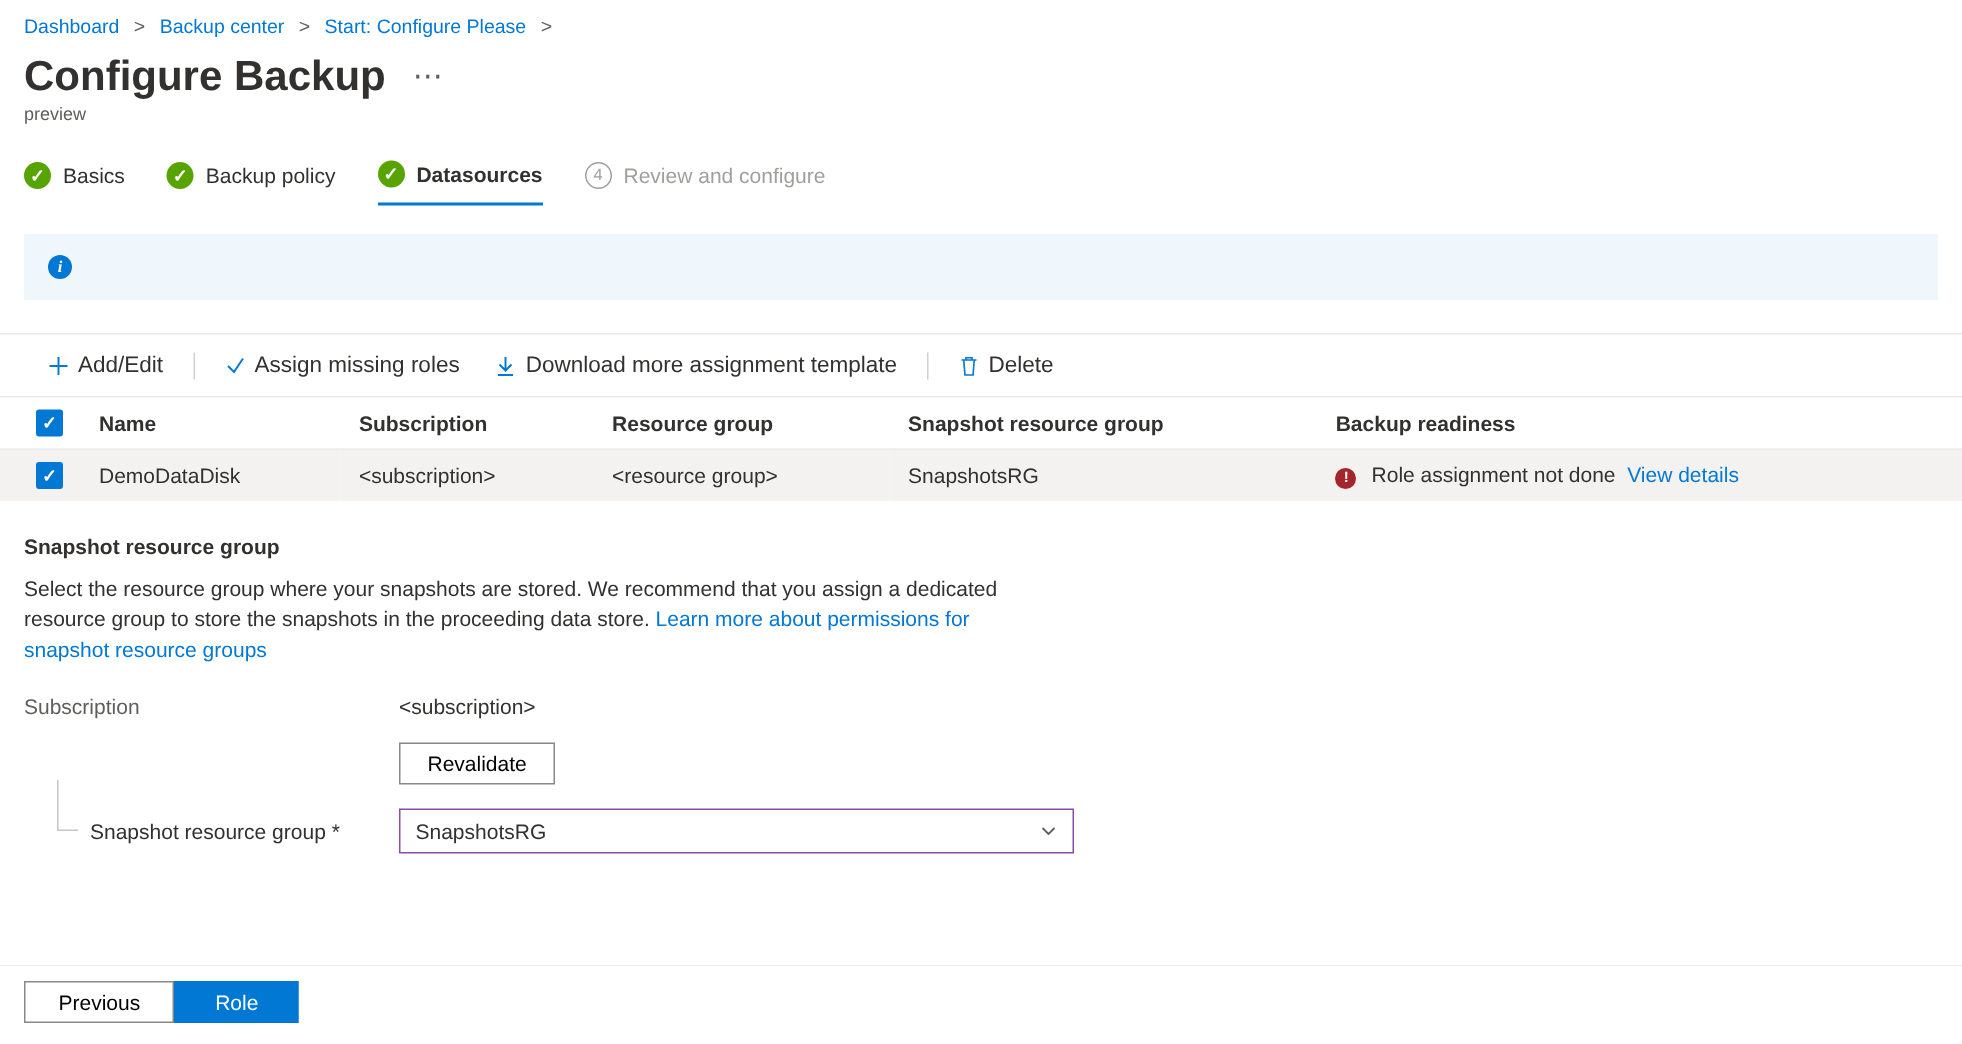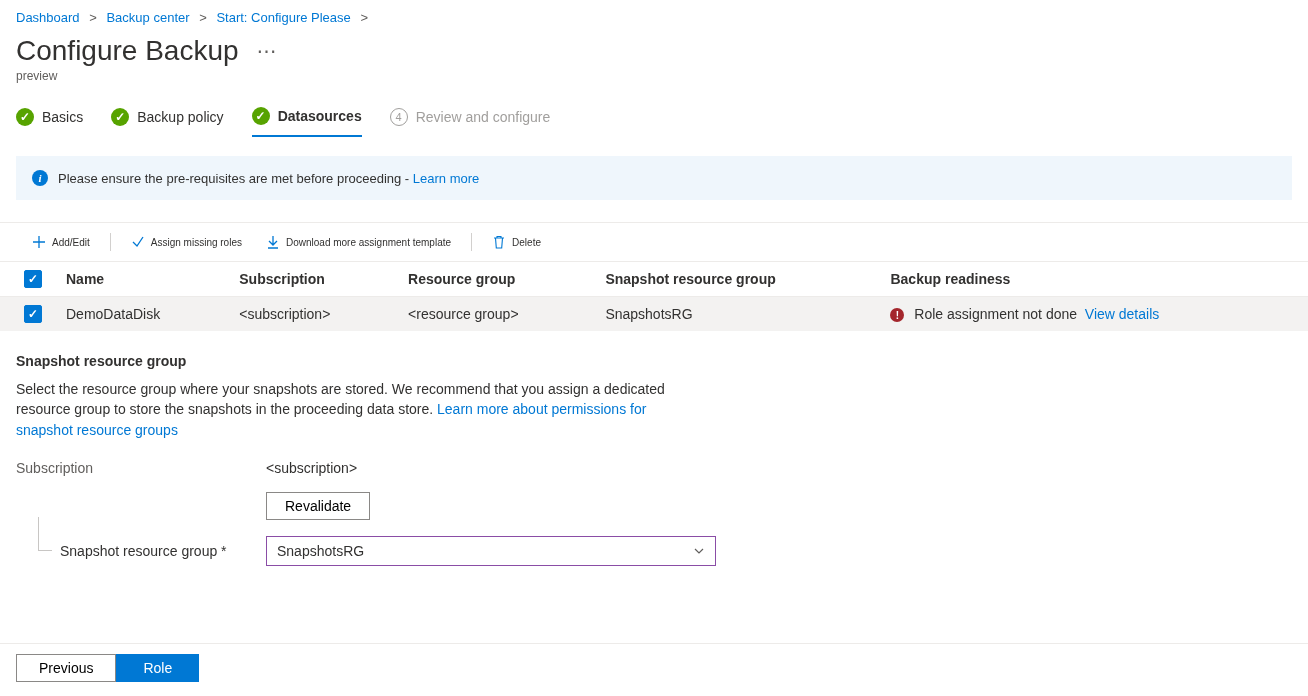--- a/index.html
+++ b/index.html
@@ -24,21 +24,21 @@
     margin: 0 6px;
   }
   .page-title-row {
     padding: 6px 16px 2px 16px;
     display: flex;
     align-items: center;
     gap: 18px;
   }
   .page-title {
     font-size: 28px;
-    font-weight: 400;
+    font-weight: 700;
   }
   .title-ellipsis { color: #605e5c; font-size:20px; cursor:pointer; user-select:none; line-height:1; }
   .subtitle {
     padding: 0 16px 18px 16px;
     font-size: 12px;
     color: #605e5c;
   }
   .tabs {
     display: flex;
     gap: 28px;
@@ -93,21 +93,21 @@
     display:flex;
     align-items:center;
     gap:8px;
     padding: 8px 16px 8px 24px;
     border-top:1px solid #edebe9;
     border-bottom:1px solid #edebe9;
   }
   .tool-btn {
     display:flex;align-items:center;gap:6px;
     background:none;border:none;
-    font-size:10px;color:#323130;cursor:pointer;
+    font-size:15px;color:#323130;cursor:pointer;
     padding:4px 8px;
   }
   .tool-btn .ico { color:#0078d4; display:inline-flex; }
   .tool-sep { width:1px;height:18px;background:#d2d0ce;margin:0 4px; }
   .grid {
     width:100%;
     border-collapse:collapse;
     font-size:14px;
   }
   .grid th, .grid td {
@@ -235,24 +235,20 @@
     <span>Datasources</span>
   </div>
   <div class="tab disabled">
     <span class="step-num">4</span>
     <span>Review and configure</span>
   </div>
 </div>
 
 <div class="info-bar">
   <span class="info-icon">i</span>
-  <span>
-    <span>Please ensure the pre-requisites are met before proceeding - </span>
-    <a>Learn more</a>
-  </span>
 </div>
 
 <div class="toolbar">
   <button class="tool-btn">
     <span class="ico">
       <svg width="14" height="14" viewBox="0 0 14 14">
           <path d="M7 1v12M1 7h12" stroke="#0078d4" stroke-width="1.3" fill="none"></path>
         </svg>
     </span>
     <span>Add/Edit</span>

